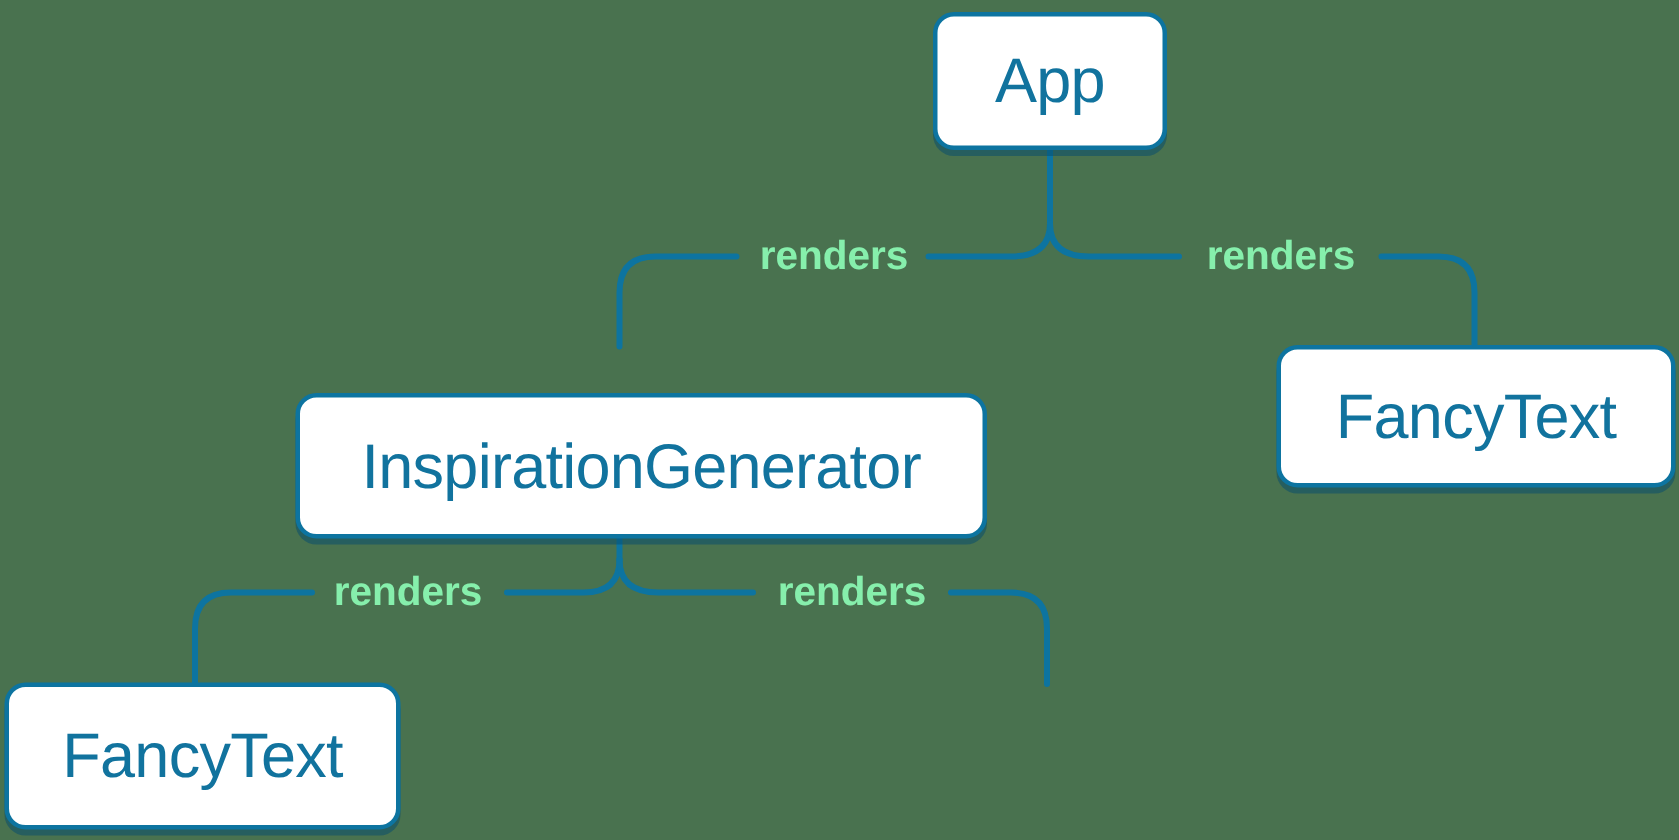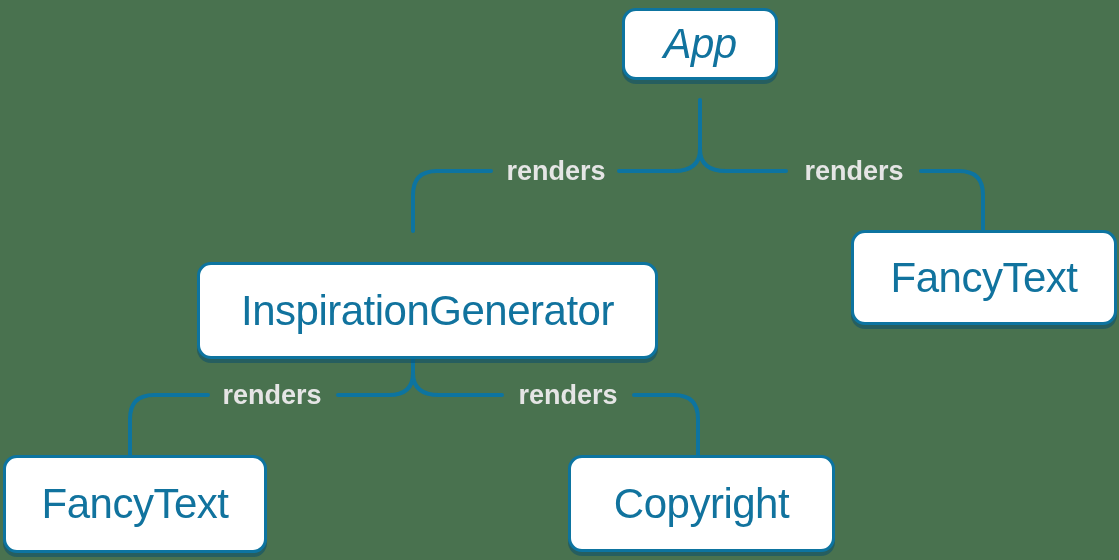--- a/index.html
+++ b/index.html
@@ -38,30 +38,30 @@
     box-shadow: 0 4px 0 rgba(9, 78, 110, 0.55);
     display: flex;
     align-items: center;
     justify-content: center;
     color: #11739e;
     font-size: 42px;
     font-weight: 500;
     letter-spacing: -0.5px;
     white-space: nowrap;
   }
-  .node-app            { left: 622px; top: 8px;   width: 156px; height: 72px; font-style: italic; }
+  .node-app            { left: 622px; top: 8px;   width: 156px; height: 92px; }
   .node-inspiration    { left: 197px; top: 230px; width: 461px; height: 97px; margin-top: 32px; }
   .node-fancy-top      { left: 851px; top: 230px; width: 266px; height: 95px; }
   .node-fancy-bottom   { left: 3px;   top: 455px; width: 264px; height: 98px; }
   .node-copyright      { left: 568px; top: 455px; width: 267px; height: 97px; }
 
   .edge-label {
     position: absolute;
     transform: translate(-50%, -50%);
-    color: #e5e5e5;
+    color: #86efac;
     font-size: 27px;
     font-weight: 600;
     white-space: nowrap;
     text-align: right;
   }
   .edge-label-1 { left: 556px; top: 171px; }
   .edge-label-2 { left: 854px; top: 171px; }
   .edge-label-3 { left: 272px; top: 395px; }
   .edge-label-4 { left: 568px; top: 395px; }
 </style>
@@ -96,22 +96,19 @@
   </div>
 
   <div class="node node-fancy-top">
     <span>FancyText</span>
   </div>
 
   <div class="node node-fancy-bottom">
     <span>FancyText</span>
   </div>
 
-  <div class="node node-copyright">
-    <span>Copyright</span>
-  </div>
 
   <div class="edge-label edge-label-1">renders</div>
   <div class="edge-label edge-label-2">renders</div>
   <div class="edge-label edge-label-3">renders</div>
   <div class="edge-label edge-label-4">renders</div>
 
 </div>
 
 </body></html>

